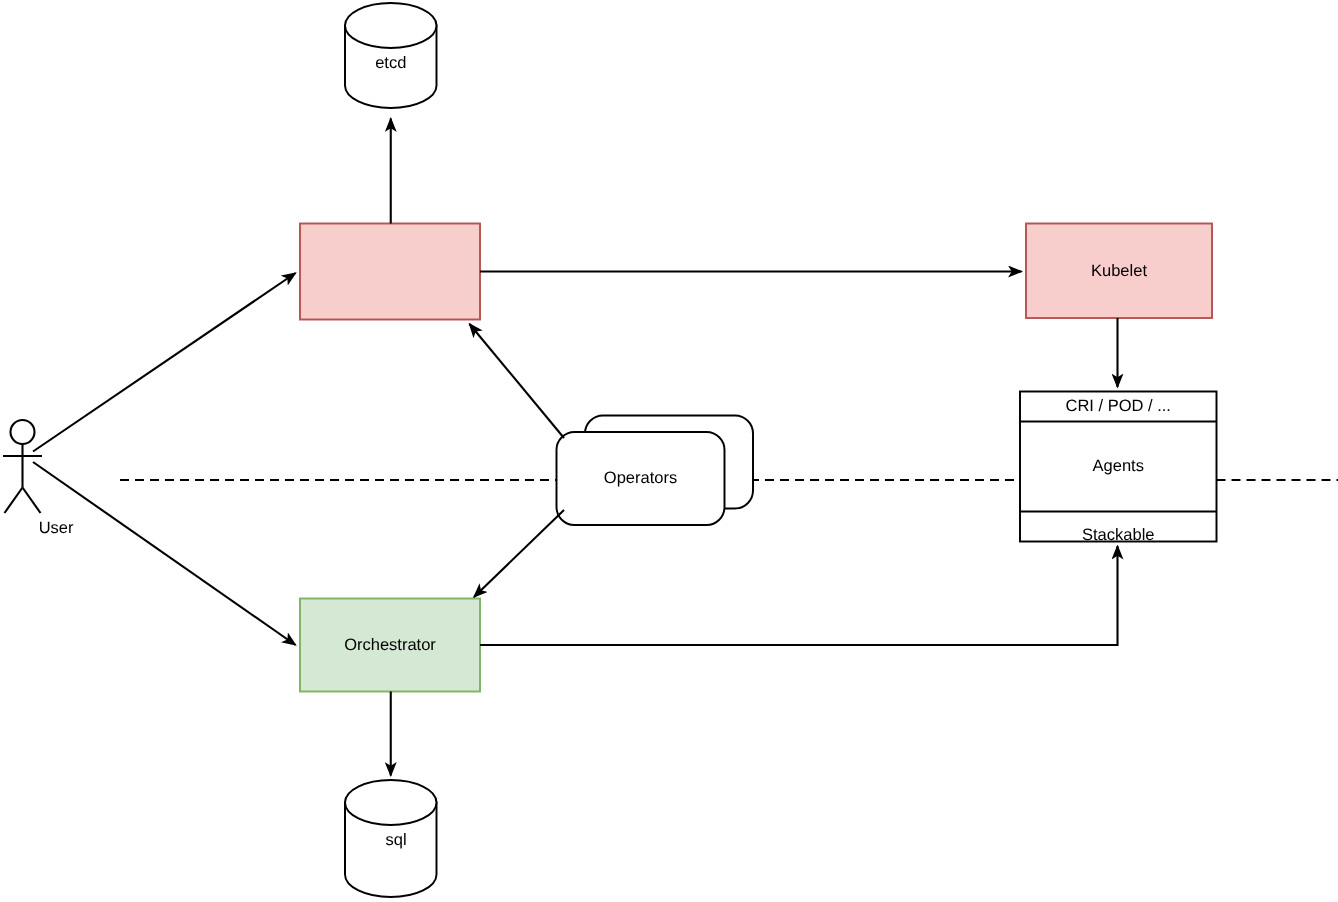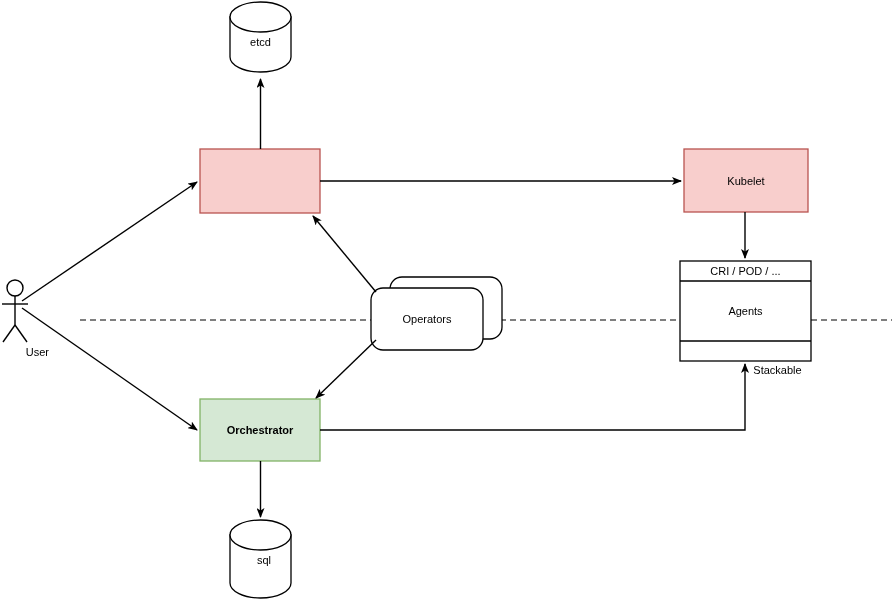--- a/index.html
+++ b/index.html
@@ -110,25 +110,25 @@
     <path d="M320,430 L745,430 L745,364" fill="none" stroke="#000000" stroke-width="1.4" marker-end="url(#arrowhead)"></path>
   </svg>
 
   <div class="node-label label-center" style="left:230px; top:32px; width:61px; height:20px;">etcd</div>
 
 
   <div class="node-label label-center" style="left:684px; top:171px; width:124px; height:20px;text-align:right;">Kubelet</div>
 
   <div class="node-label label-center" style="left:371px; top:309px; width:112px; height:20px;">Operators</div>
 
-  <div class="node-label label-center" style="left:200px; top:420px; width:120px; height:20px;font-weight:bold;">Orchestrator</div>
+  <div class="node-label label-center" style="left:200px; top:420px; width:120px; height:20px;">Orchestrator</div>
 
   <div class="node-label label-center" style="left:230px; top:550px; width:68px; height:20px;">sql</div>
 
   <div class="node-label label-center" style="left:680px; top:301px; width:131px; height:20px;">Agents</div>
 
   <div class="node-label label-center" style="left:680px; top:261px; width:131px; height:20px;">CRI / POD / ...</div>
 
-  <div class="node-label label-center" style="left:680px; top:354px; width:131px; height:32px;margin-left:32px;">Stackable</div>
+  <div class="node-label label-center" style="left:680px; top:341px; width:131px; height:32px;">Stackable</div>
 
   <div class="node-label" style="left:0px; top:346px; width:34px; height:16px; text-align:right;margin-left:15px;">User</div>
 
 </div>
 
 </body></html>

